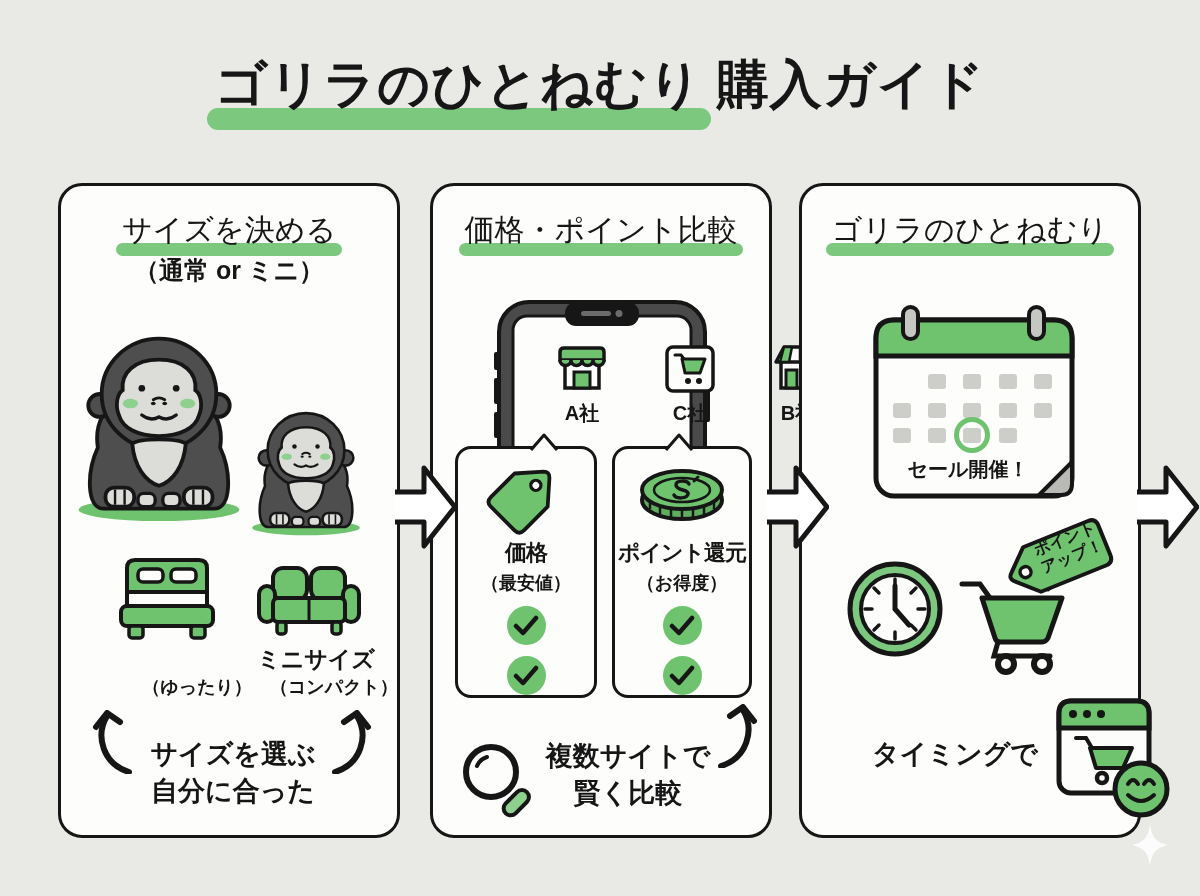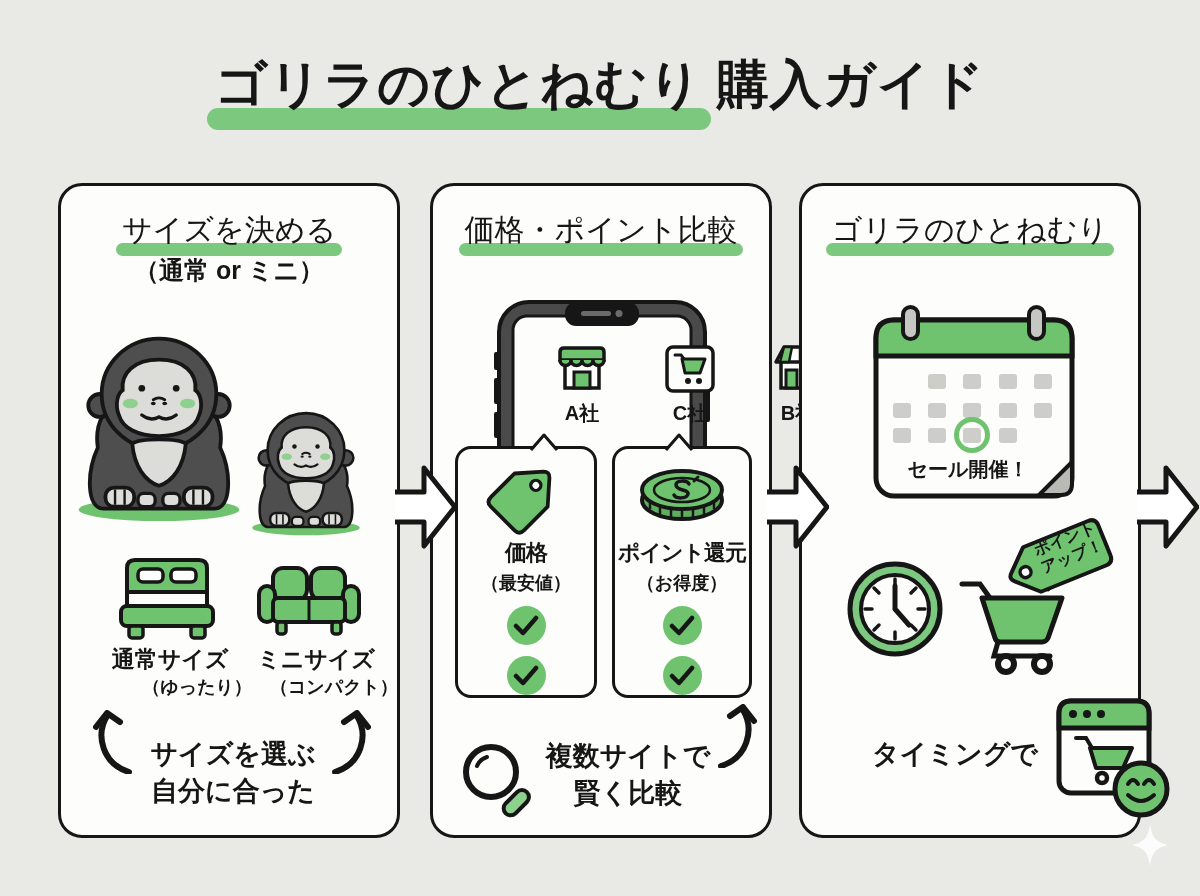--- a/index.html
+++ b/index.html
@@ -162,21 +162,20 @@
         <rect x="54" y="2" width="34" height="32" rx="10" fill="#6fc36f" stroke="#161616" stroke-width="4"></rect>
         <rect x="2" y="20" width="16" height="36" rx="8" fill="#6fc36f" stroke="#161616" stroke-width="4"></rect>
         <rect x="86" y="20" width="16" height="36" rx="8" fill="#6fc36f" stroke="#161616" stroke-width="4"></rect>
         <rect x="16" y="32" width="72" height="24" rx="5" fill="#6fc36f" stroke="#161616" stroke-width="4"></rect>
         <path d="M52,34 V54" stroke="#161616" stroke-width="3"></path>
         <rect x="20" y="56" width="9" height="12" rx="3" fill="#6fc36f" stroke="#161616" stroke-width="3.5"></rect>
         <rect x="75" y="56" width="9" height="12" rx="3" fill="#6fc36f" stroke="#161616" stroke-width="3.5"></rect>
       </svg>
     </div>
 
-    <div class="lbl l1a">通常サイズ</div>
     <div class="sub l1b">（ゆったり）</div>
     <div class="lbl l2a">ミニサイズ</div>
     <div class="sub l2b">（コンパクト）</div>
 
     <div class="curve c-left">
       <svg width="44" height="64" viewBox="0 0 44 64">
         <path d="M38,62 C12,54 4,26 16,6" fill="none" stroke="#161616" stroke-width="6" stroke-linecap="round"></path>
         <path d="M5,17 L16,3 L29,12" fill="none" stroke="#161616" stroke-width="6" stroke-linecap="round" stroke-linejoin="round"></path>
       </svg>
     </div>

